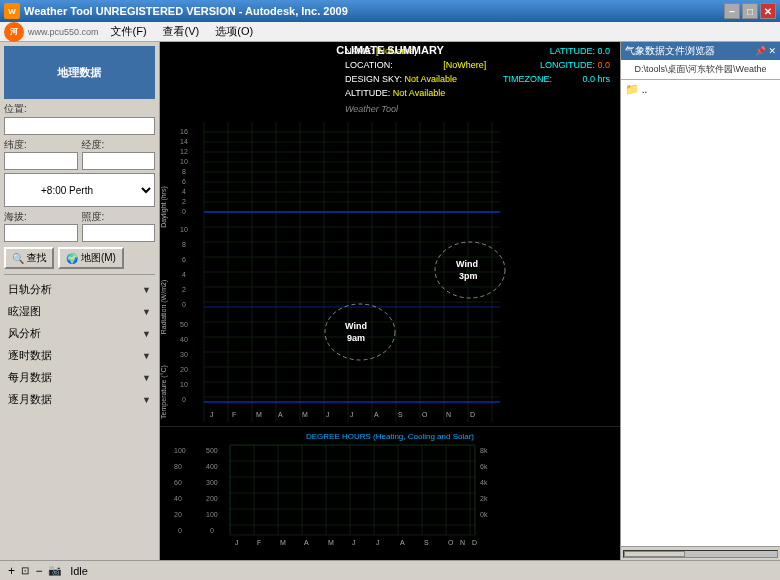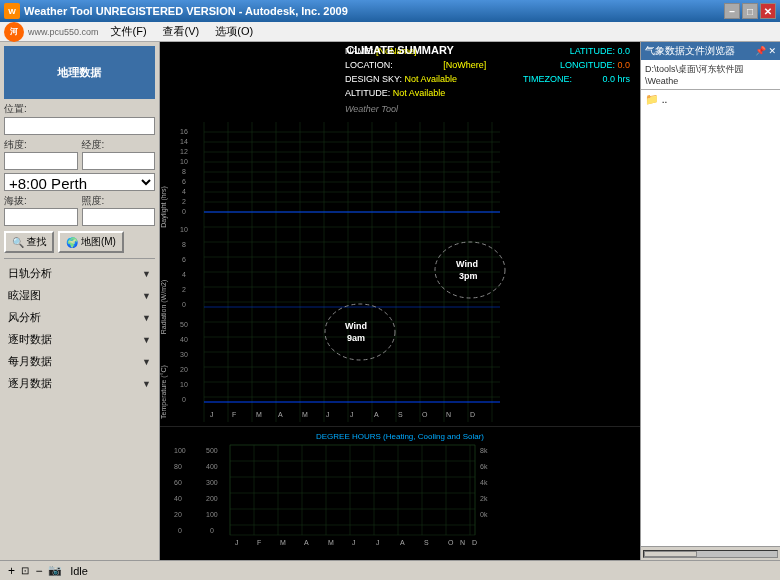--- a/index.html
+++ b/index.html
@@ -76,24 +76,25 @@
       height: 18px;
       border: 1px solid #888;
       background: white;
       font-size: 10px;
       padding: 0 2px;
     }
     .two-col { display: flex; gap: 4px; }
     .two-col > div { flex: 1; }
     .select-input {
       width: 100%;
-      height: 18px;
+      height: 34px;
       border: 1px solid #888;
       background: white;
-      font-size: 15px;
+      font-size: 10px;
+      padding-left: 32px;
     }
     .btn-row { display: flex; gap: 4px; margin-top: 2px; }
     .btn {
       background: #d4d0c8;
       border: 2px solid;
       border-color: #ffffff #808080 #808080 #ffffff;
       padding: 2px 6px;
       font-size: 10px;
       cursor: pointer;
       display: flex; align-items: center; gap: 2px;
@@ -166,26 +167,27 @@
       gap: 8px;
       position: absolute;
       bottom: 0;
       left: 0;
       right: 0;
     }
     .status-icons { display: flex; gap: 6px; align-items: center; }
 
     
     .right-panel {
-      width: 140px;
+      width: 160px;
       background: #d4d0c8;
       border-left: 1px solid #999;
       display: flex;
       flex-direction: column;
       flex-shrink: 0;
+      text-align: center;
     }
     .right-title-bar {
       background: #3a6ea5;
       color: white;
       font-size: 10px;
       padding: 2px 4px;
       display: flex;
       align-items: center;
       justify-content: space-between;
     }

